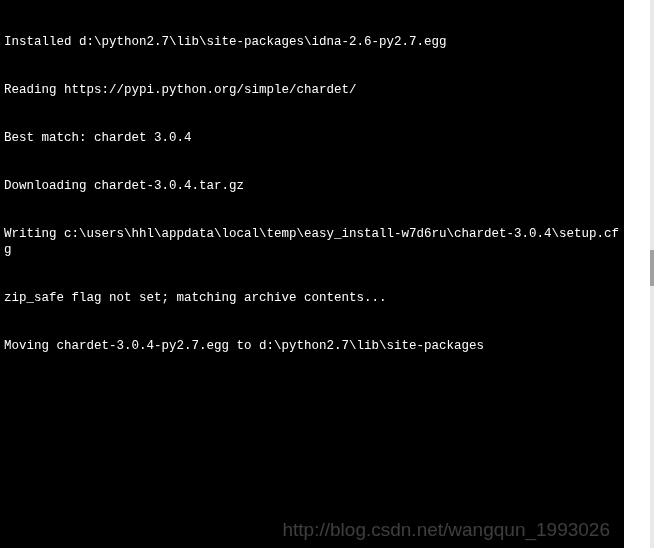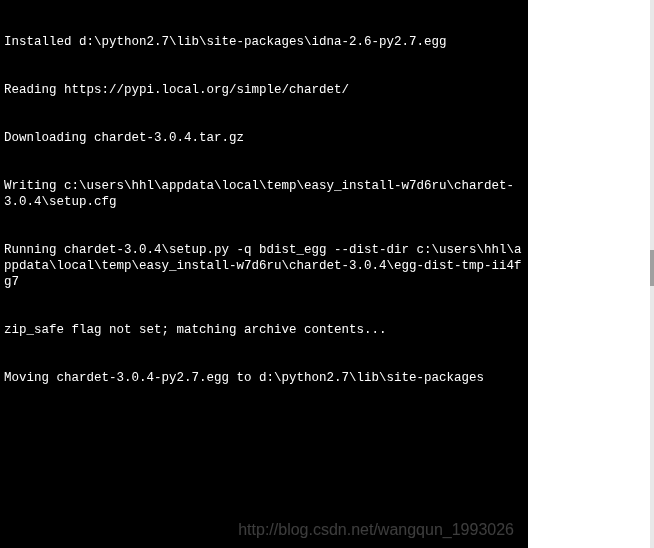--- a/index.html
+++ b/index.html
@@ -5,21 +5,21 @@
   html, body {
     margin: 0;
     padding: 0;
     width: 654px;
     height: 548px;
     overflow: hidden;
     background: #fff;
   }
   .terminal {
     position: relative;
-    width: 528px;
+    width: 624px;
     height: 548px;
     background: #000;
     color: #fff;
     font-family: "Consolas", "Courier New", monospace;
     font-size: 12.5px;
     line-height: 16px;
     padding: 2px 4px;
     box-sizing: border-box;
     white-space: pre-wrap;
     word-break: break-all;
@@ -43,33 +43,33 @@
     width: 4px;
     height: 36px;
     background: #a0a0a0;
   }
   .watermark {
     position: absolute;
     right: 14px;
     bottom: 10px;
     color: rgba(255,255,255,0.24);
     font-family: Arial, sans-serif;
-    font-size: 16px;
+    font-size: 19px;
     pointer-events: none;
   }
 </style>
 </head>
 <body>
 
 <div class="terminal">
   <span class="line">Installed d:\python2.7\lib\site-packages\idna-2.6-py2.7.egg</span>
-  <span class="line">Reading https://pypi.local.org/simple/chardet/</span>
+  <span class="line">Reading https://pypi.python.org/simple/chardet/</span>
+  <span class="line">Best match: chardet 3.0.4</span>
   <span class="line">Downloading chardet-3.0.4.tar.gz</span>
   <span class="line">Writing c:\users\hhl\appdata\local\temp\easy_install-w7d6ru\chardet-3.0.4\setup.cfg</span>
-  <span class="line">Running chardet-3.0.4\setup.py -q bdist_egg --dist-dir c:\users\hhl\appdata\local\temp\easy_install-w7d6ru\chardet-3.0.4\egg-dist-tmp-ii4fg7</span>
   <span class="line">zip_safe flag not set; matching archive contents...</span>
   <span class="line">Moving chardet-3.0.4-py2.7.egg to d:\python2.7\lib\site-packages</span>
   
   
   
   
   <span class="line"></span>
   
   
   <span class="line"></span>

